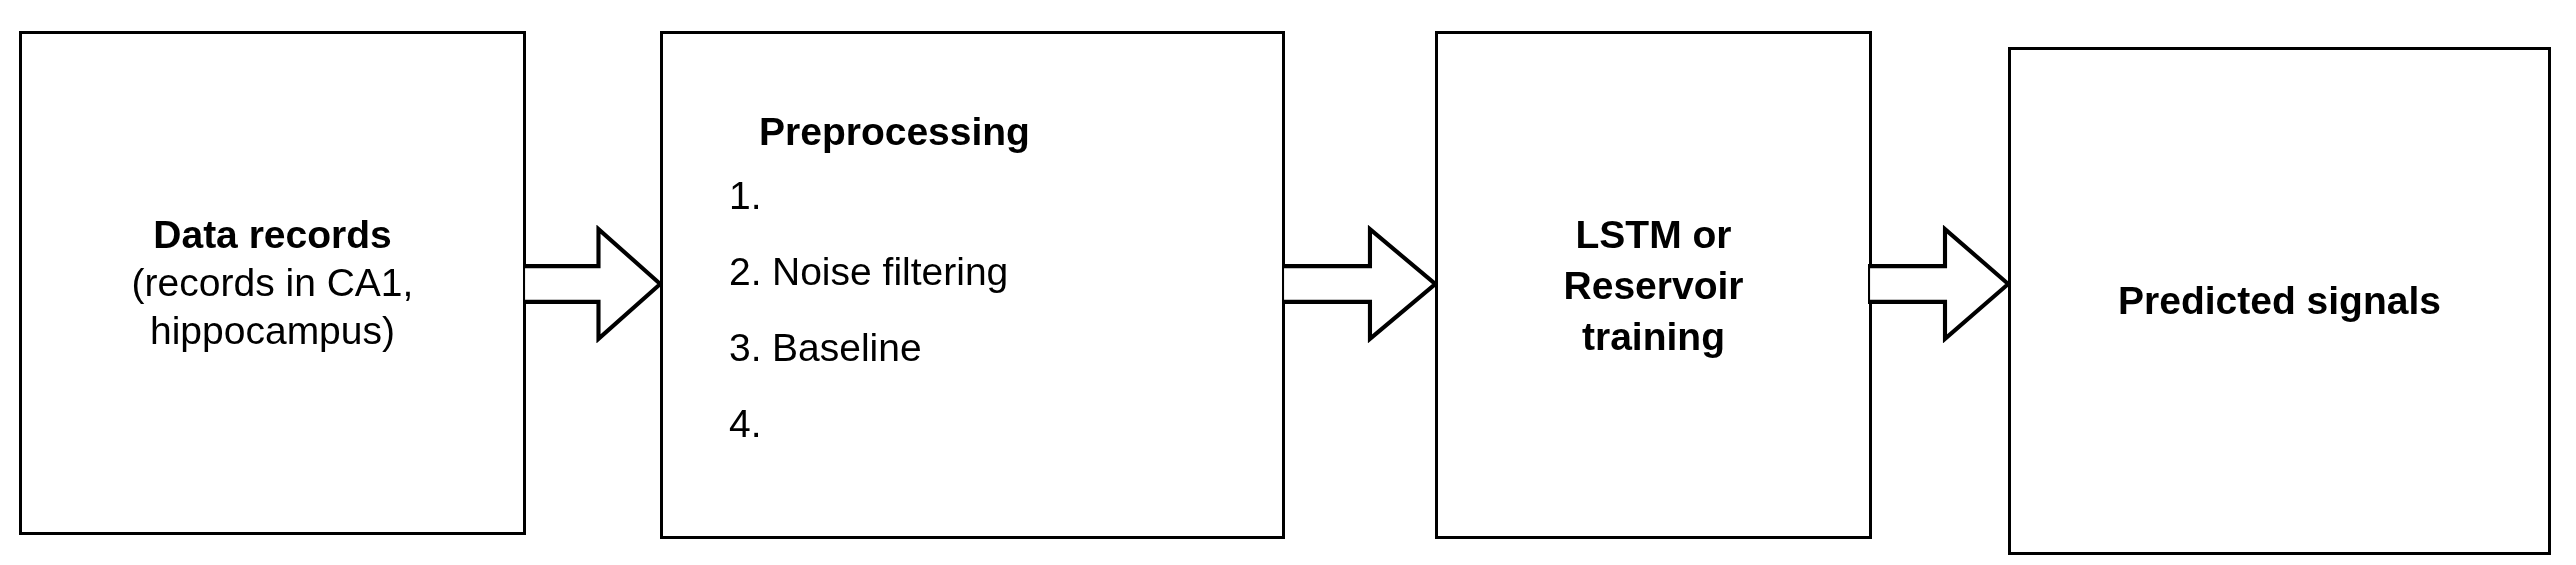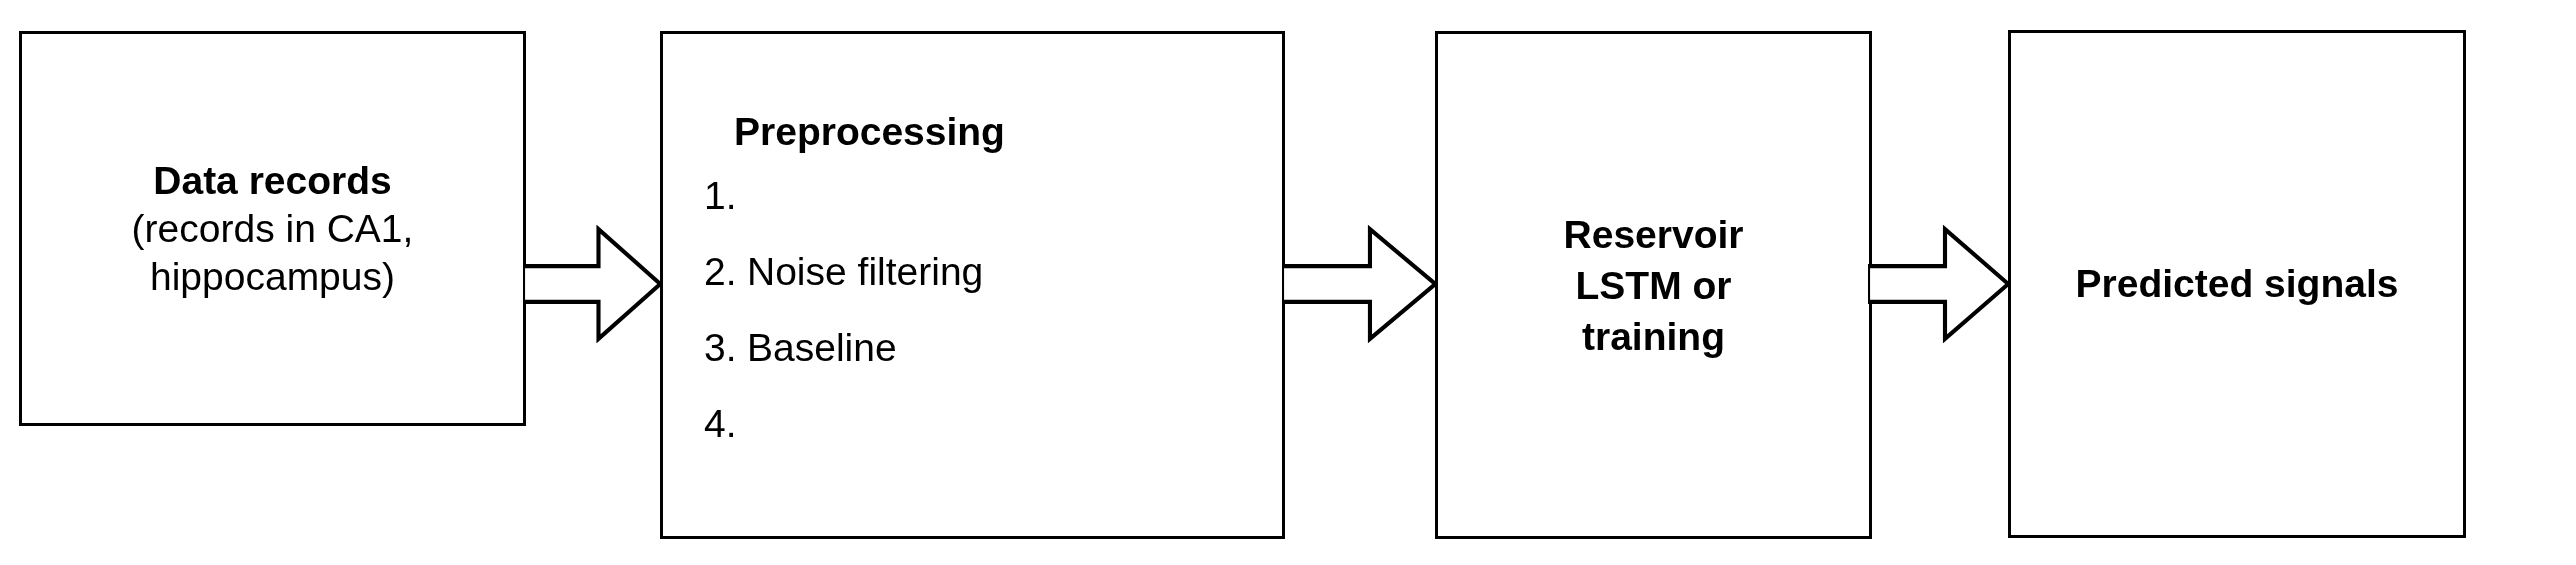--- a/index.html
+++ b/index.html
@@ -35,30 +35,30 @@
     text-align: center;
   }
   .line.bold {
     font-weight: bold;
   }
   
   #box-data-records {
     left: 19px;
     top: 31px;
     width: 507px;
-    height: 395px;
+    height: 504px;
   }
   
   #box-preprocessing {
     left: 660px;
     top: 31px;
     width: 625px;
     height: 508px;
     align-items: flex-start;
-    padding-left: 41px;
+    padding-left: 66px;
   }
   #box-preprocessing .heading {
     align-self: flex-start;
     margin-left: 30px;
     margin-bottom: 2.7px;
   }
   .numlist {
     list-style: none;
     margin: 0;
     padding: 0;
@@ -81,22 +81,22 @@
     top: 31px;
     width: 437px;
     height: 508px;
   }
   #box-training .line {
     line-height: 51px;
   }
   
   #box-predicted {
     left: 2008px;
-    top: 30px;
-    width: 458px;
+    top: 47px;
+    width: 543px;
     height: 508px;
   }
   
   .arrow {
     position: absolute;
     top: 225px;
     height: 118px;
   }
   #arrow-1 { left: 523px;  width: 140px; }
   #arrow-2 { left: 1282px; width: 156px; }
@@ -144,22 +144,22 @@
     </ol>
   </div>
 
   <div class="arrow" id="arrow-2">
     <svg viewBox="0 0 227 172" preserveAspectRatio="none">
       <polygon points="0,60 128,60 128,6 223,86 128,166 128,112 0,112" fill="#ffffff" stroke="#000000" stroke-width="6" stroke-linejoin="miter"></polygon>
     </svg>
   </div>
 
   <div class="box" id="box-training">
+    <div class="line bold">LSTM or</div>
     <div class="line bold">Reservoir</div>
-    <div class="line bold">LSTM or</div>
     <div class="line bold">training</div>
   </div>
 
   <div class="arrow" id="arrow-3">
     <svg viewBox="0 0 208 172" preserveAspectRatio="none">
       <polygon points="0,60 112,60 112,6 204,86 112,166 112,112 0,112" fill="#ffffff" stroke="#000000" stroke-width="6" stroke-linejoin="miter"></polygon>
     </svg>
   </div>
 
   <div class="box" id="box-predicted">

